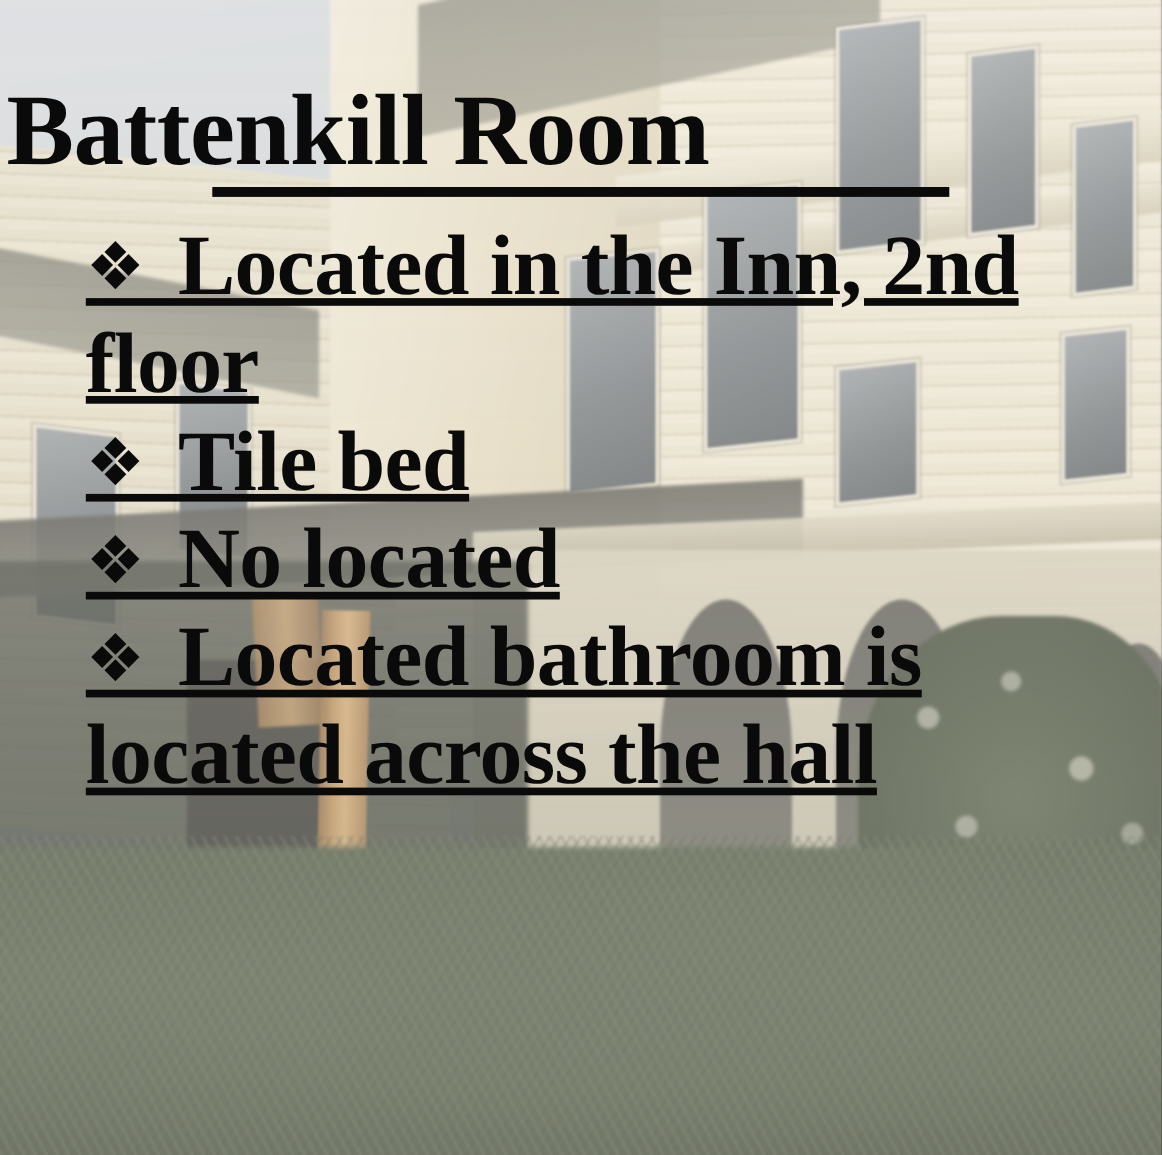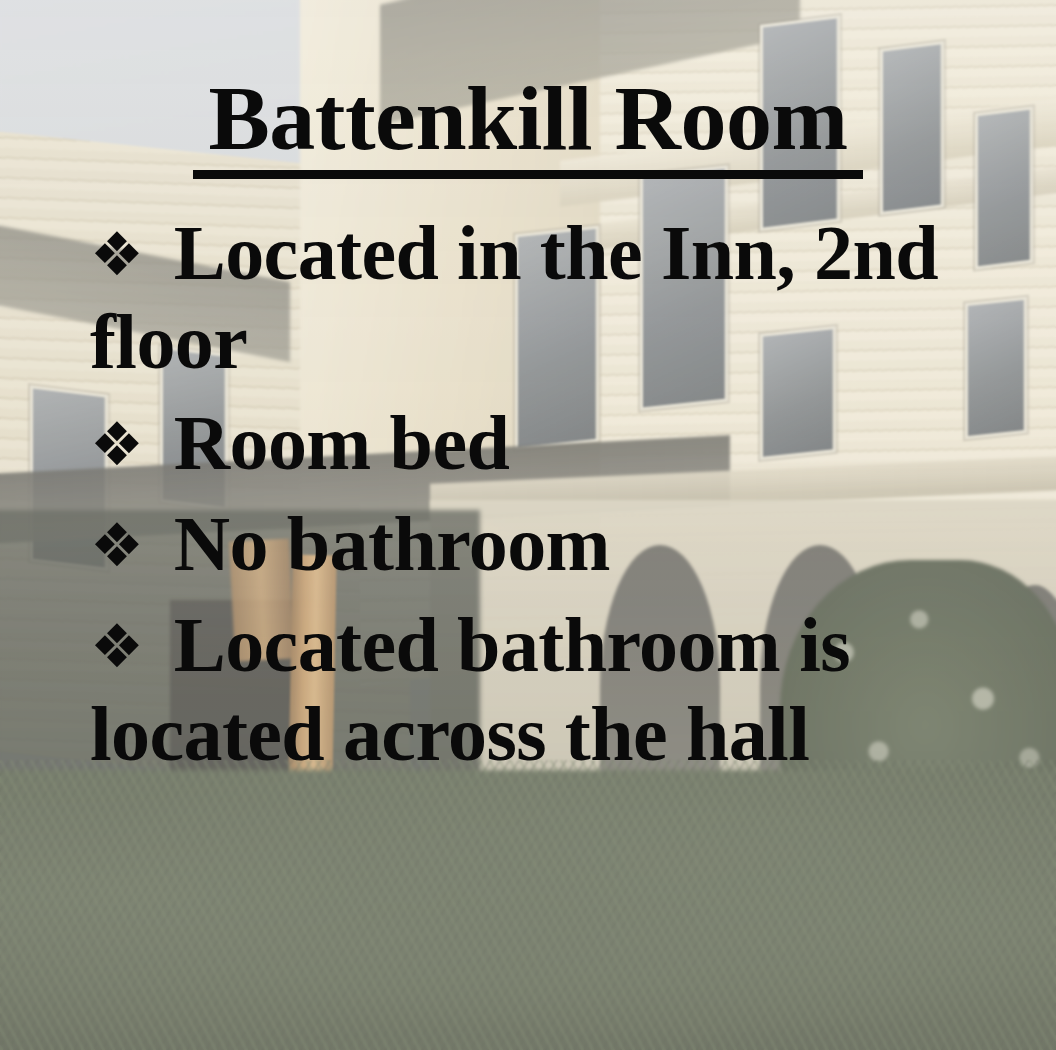--- a/index.html
+++ b/index.html
@@ -306,21 +306,20 @@
   .content {
     position: absolute;
     inset: 0;
     color: #060606;
   }
 
   .title-wrap {
     position: absolute;
     left: 0; right: 0;
     top: 72px;
-    text-align: center;
   }
   .title {
     display: inline-block;
     font-family: "Liberation Serif", "DejaVu Serif", serif;
     font-weight: 700;
     font-size: 92px;
     line-height: 1.0;
     letter-spacing: -0.5px;
     color: #0a0a0a;
     padding: 0 6px;
@@ -338,22 +337,23 @@
     right: 30px;
     top: 196px;
     font-family: "Liberation Serif", "DejaVu Serif", serif;
     font-weight: 700;
     font-size: 78px;
     line-height: 89px;
     color: #0a0a0a;
     letter-spacing: -0.6px;
   }
   .bullet-line {
-    margin: 12px;
+    margin: 0;
     white-space: normal;
+    text-decoration: underline;
   }
   .bullet-mark {
     font-family: "DejaVu Sans", sans-serif;
     font-size: 60px;
     font-weight: 400;
     line-height: 1;
     vertical-align: 4px;
     letter-spacing: 0;
   }
   .bullet-text { }
@@ -413,22 +413,22 @@
 
     <div class="title-wrap">
       <div class="title">Battenkill Room</div>
       <div class="title-rule"></div>
     </div>
 
     <div class="bullets">
 
       <p class="bullet-line"><span class="bullet-mark">❖ </span><span class="bullet-text">Located in the Inn, 2nd floor</span></p>
 
-      <p class="bullet-line"><span class="bullet-mark">❖ </span><span class="bullet-text">Room bed</span></p>
-
-      <p class="bullet-line"><span class="bullet-mark">❖ </span><span class="bullet-text">No bathroom</span></p>
+      <p class="bullet-line"><span class="bullet-mark">❖ </span><span class="bullet-text">Tile bed</span></p>
+
+      <p class="bullet-line"><span class="bullet-mark">❖ </span><span class="bullet-text">No located</span></p>
 
       <p class="bullet-line"><span class="bullet-mark">❖ </span><span class="bullet-text">Located bathroom is located across the hall</span></p>
 
 
     </div>
   </div>
 </div>
 
 </body></html>

